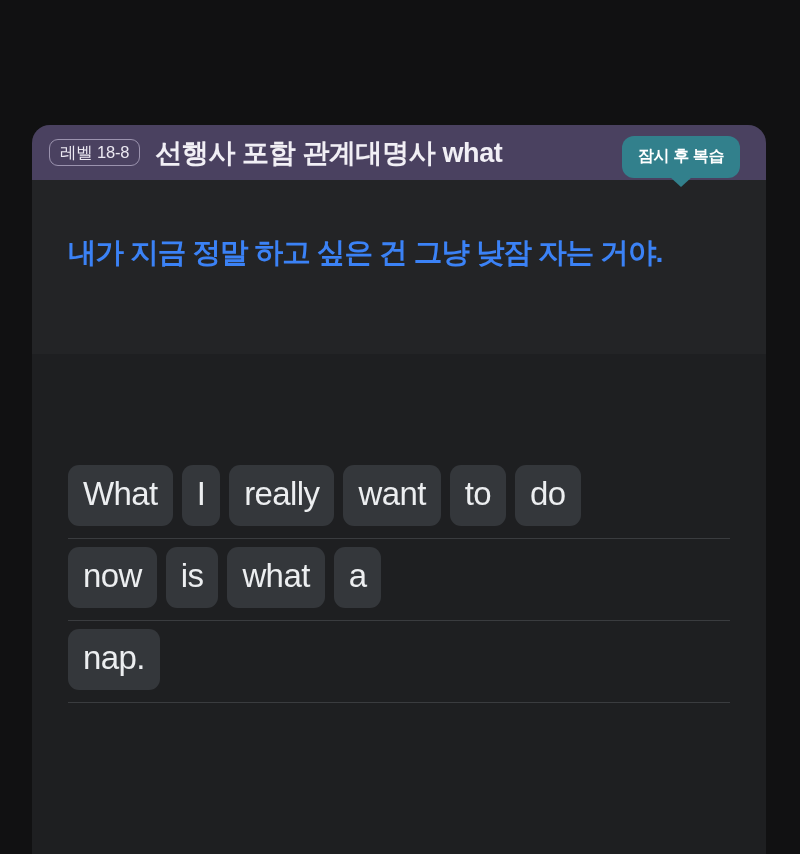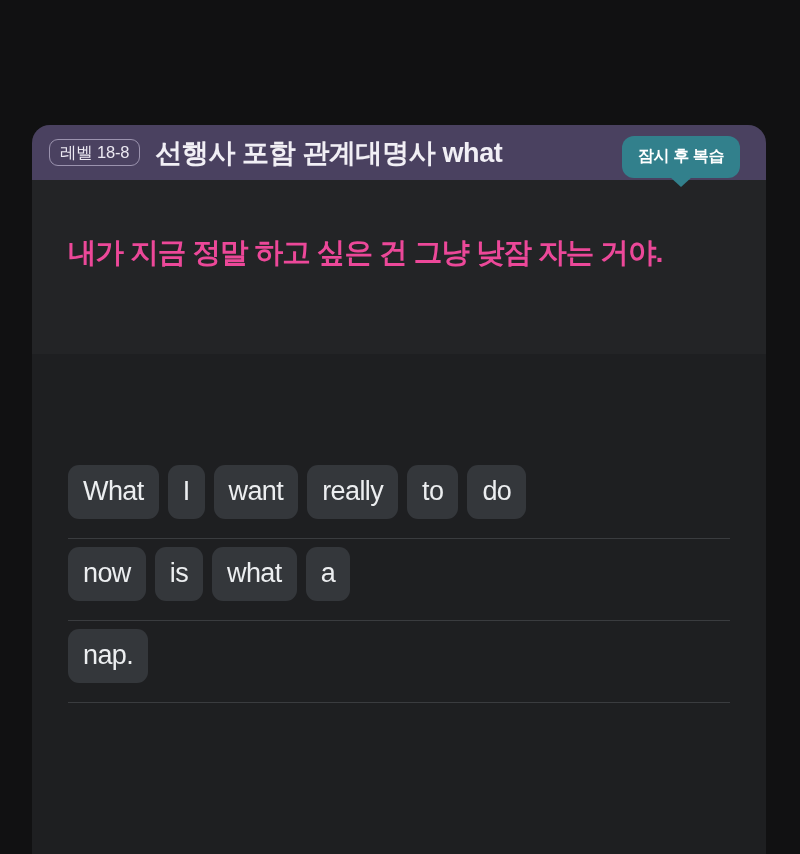--- a/index.html
+++ b/index.html
@@ -100,21 +100,21 @@
     background: #232426;
     height: 174px;
     display: flex;
     align-items: flex-start;
     padding: 53px 34px 0 36px;
   }
 
   .prompt-text {
     font-size: 28.5px;
     font-weight: 700;
-    color: #ec4899;
+    color: #3b82f6;
     letter-spacing: -0.9px;
     line-height: 1.35;
   }
 
   
   .answer-area {
     background: #1e1f21;
     padding: 111px 36px 0 36px;
     height: 519px;
   }
@@ -126,21 +126,21 @@
     border-bottom: 1.5px solid #3a3c3f;
     padding-bottom: 7px;
     margin-bottom: 8px;
     min-height: 74px;
   }
 
   .word-tile {
     background: #34373b;
     border-radius: 11px;
     padding: 11px 15px 13px;
-    font-size: 27px;
+    font-size: 33px;
     line-height: 1.12;
     color: #eceef0;
     letter-spacing: -0.6px;
     white-space: nowrap;
     cursor: pointer;
   }
 </style>
 </head>
 <body>
 
@@ -156,22 +156,22 @@
 
     <div class="prompt-area">
       <div class="prompt-text">내가 지금 정말 하고 싶은 건 그냥 낮잠 자는 거야.</div>
     </div>
 
     <div class="answer-area">
 
       <div class="word-row">
         <div class="word-tile">What</div>
         <div class="word-tile">I</div>
+        <div class="word-tile">really</div>
         <div class="word-tile">want</div>
-        <div class="word-tile">really</div>
         <div class="word-tile">to</div>
         <div class="word-tile">do</div>
       </div>
 
       <div class="word-row">
         <div class="word-tile">now</div>
         <div class="word-tile">is</div>
         <div class="word-tile">what</div>
         <div class="word-tile">a</div>
       </div>

